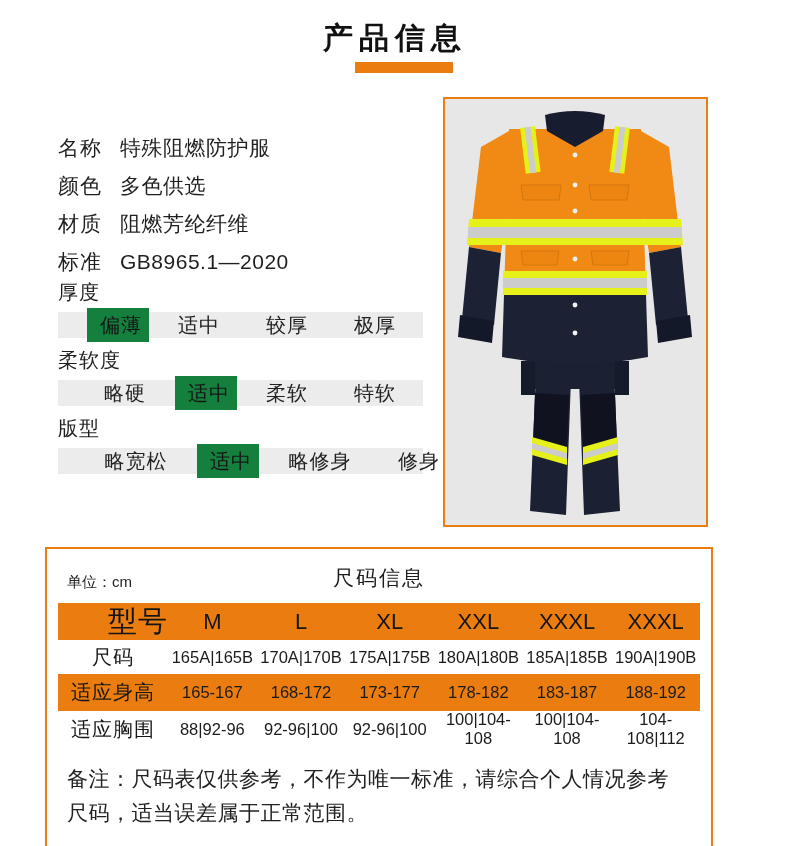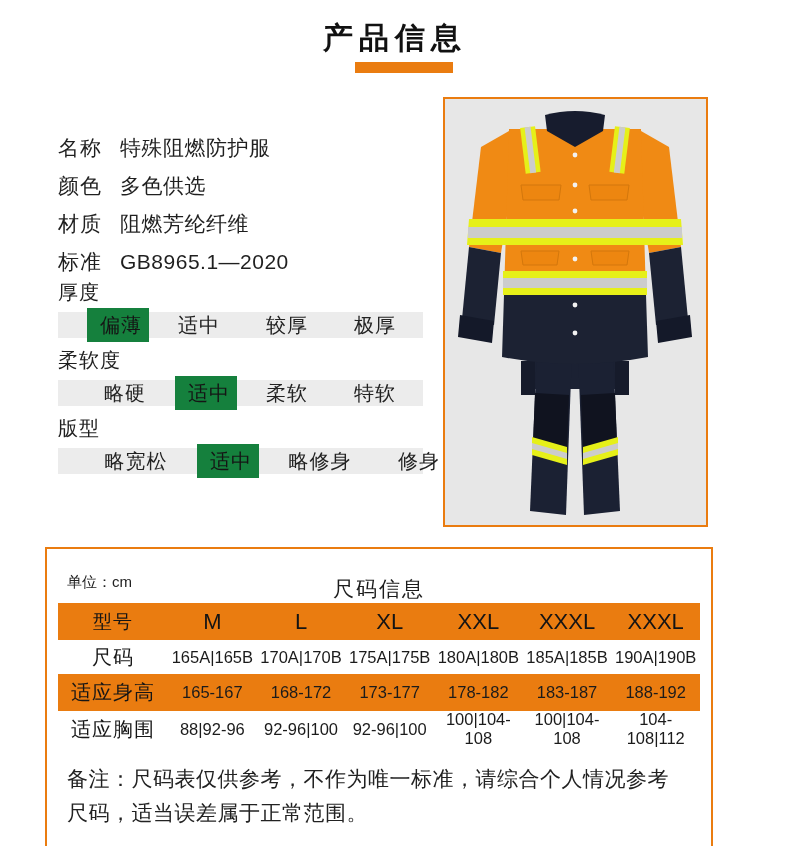--- a/index.html
+++ b/index.html
@@ -63,28 +63,28 @@
   .photo-frame svg { display:block; }
 
   
   .size-box {
     position:absolute; left:45px; top:547px;
     width:668px; height:369px;
     border:2px solid #ea7c10; background:#fff;
   }
   .box-head { position:relative; height:42px; margin-top:12px; }
   .unit-label { position:absolute; left:20px; top:12px; font-size:15px; color:#222; }
-  .size-title { position:absolute; left:0; width:100%; top:14px; text-align:center; font-size:21px; letter-spacing:2px; color:#1c1c1c; }
+  .size-title { position:absolute; left:0; width:100%; top:3px; text-align:center; font-size:21px; letter-spacing:2px; color:#1c1c1c; }
 
   .tbl { margin:0 11px; }
   .trow { display:flex; align-items:center; }
   .trow .lab { flex:0 0 110px; text-align:center; }
   .trow .cell { flex:1 1 0; text-align:center; }
   .trow.head { background:#ea7c10; height:37px; }
-  .trow.head .lab { font-size:19px; color:#141414; letter-spacing:1px; }
+  .trow.head .lab { font-size:29px; color:#141414; letter-spacing:1px;text-align:right; }
   .trow.head .cell { font-size:22px; color:#141414; }
   .trow.r0 { height:34px; }
   .trow.r1 { background:#ea7c10; height:37px; }
   .trow.r2 { height:36px; }
   .trow .lab { font-size:20px; color:#161616; letter-spacing:1px; }
   .trow .cell.val { font-size:16.5px; color:#1b1b1b; }
 
   .note {
     margin:15px 22px 0 20px;
     font-size:21px; line-height:1.62; color:#222; letter-spacing:0.5px;

